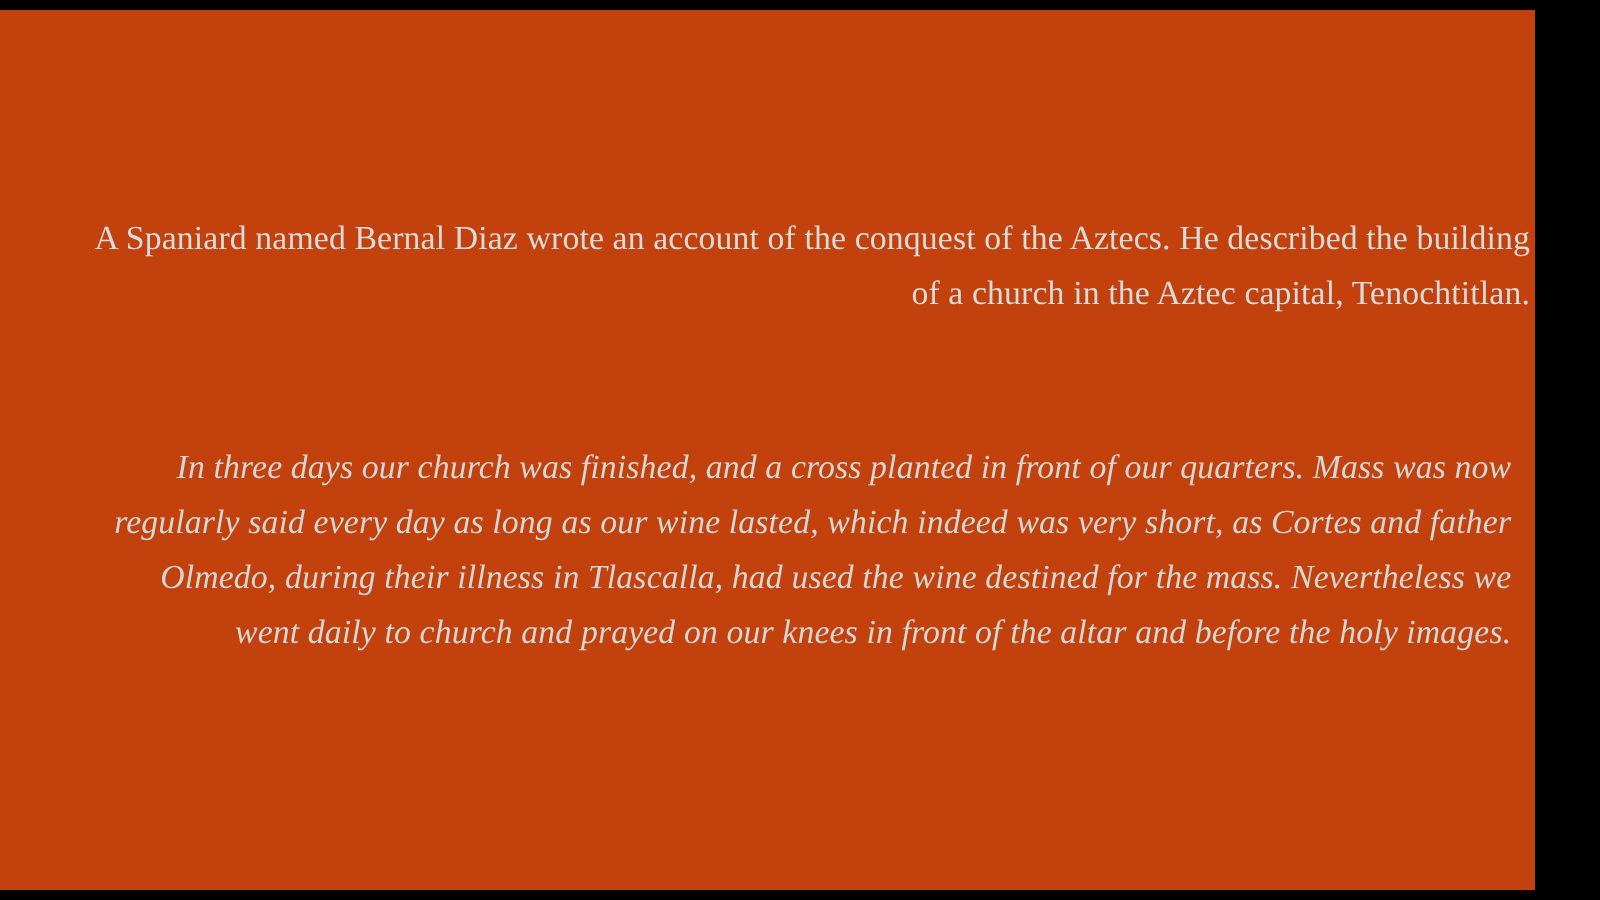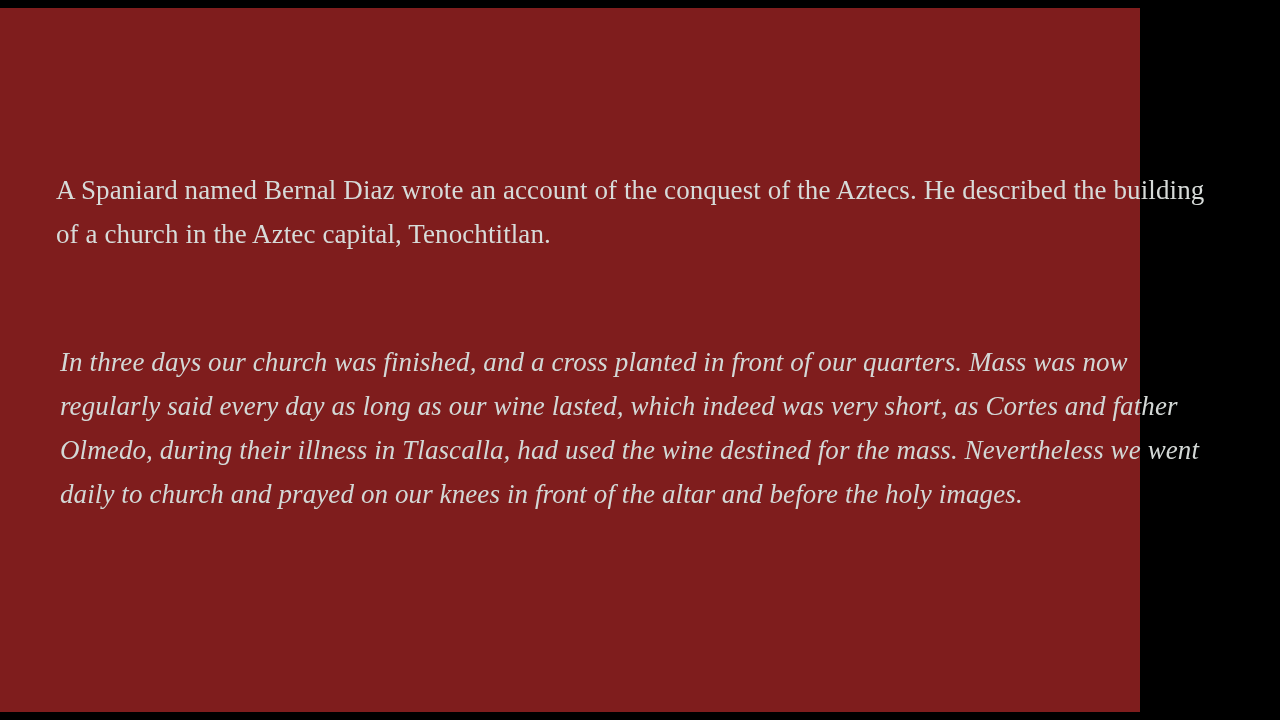--- a/index.html
+++ b/index.html
@@ -10,24 +10,25 @@
   body {
     width: 1280px;
     height: 720px;
     overflow: hidden;
     font-family: "Liberation Serif", "DejaVu Serif", serif;
   }
   #slide {
     position: absolute;
     left: 0;
     top: 8px;
-    width: 1140px;
+    width: 1228px;
     height: 704px;
-    background: #7f1d1d;
+    background: #c2410c;
     box-sizing: border-box;
+    text-align: right;
   }
   #content {
     position: absolute;
     left: 56px;
     top: 160px;
     width: 1168px;
   }
   .intro-text {
     color: #d7dbd9;
     font-size: 27px;
@@ -38,21 +39,21 @@
   }
   .spacer {
     height: 80px;
   }
   .quote-text {
     color: #d3d8d6;
     font-size: 27px;
     line-height: 44px;
     font-style: italic;
     letter-spacing: 0.1px;
-    margin: 4px;
+    margin: 15px;
   }
 </style>
 </head>
 <body>
 
 <div id="slide">
   <div id="content">
     <p class="intro-text">A Spaniard named Bernal Diaz wrote an account of the conquest of the Aztecs. He described the building of a church in the Aztec capital, Tenochtitlan.</p>
     <div class="spacer"></div>
     <p class="quote-text">In three days our church was finished, and a cross planted in front of our quarters. Mass was now regularly said every day as long as our wine lasted, which indeed was very short, as Cortes and father Olmedo, during their illness in Tlascalla, had used the wine destined for the mass. Nevertheless we went daily to church and prayed on our knees in front of the altar and before the holy images.</p>

